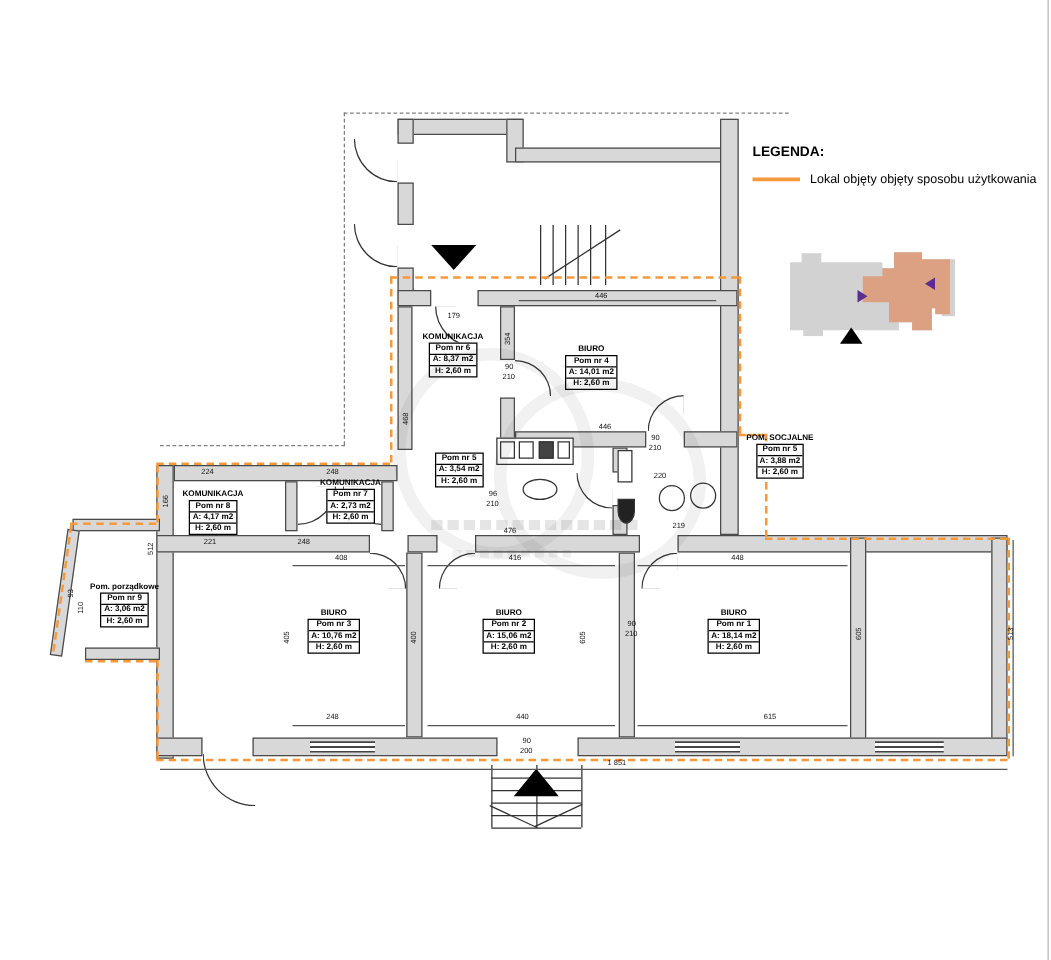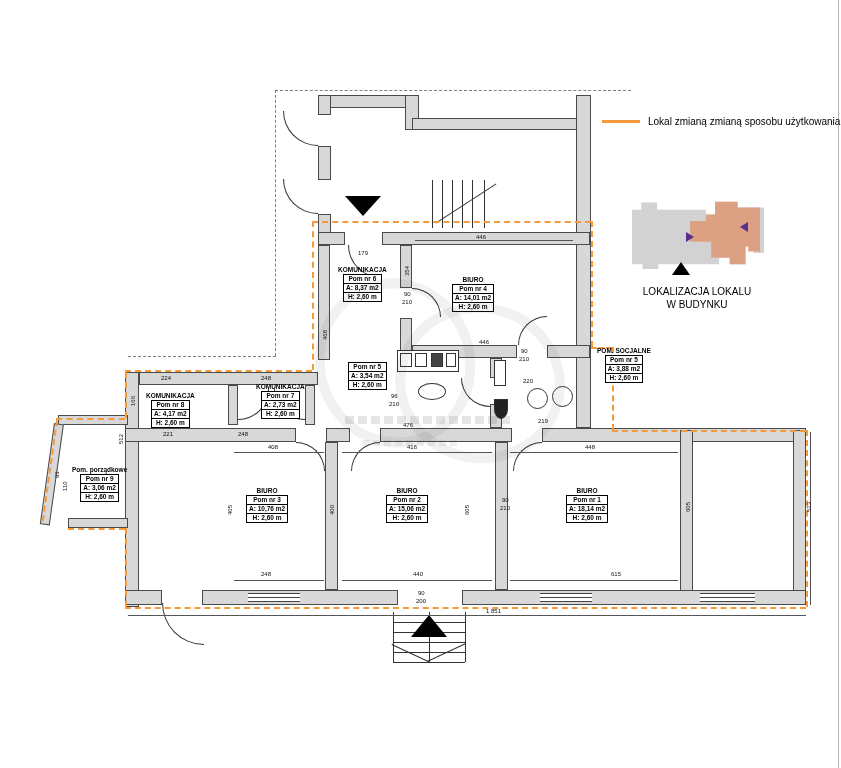--- a/index.html
+++ b/index.html
@@ -217,36 +217,33 @@
         <span></span>
         <span></span>
         <span></span>
         <span></span>
         <span></span>
         <span></span>
       </div>
   </div>
 
   <div id="legend">
+    <div class="lt">LEGENDA:</div>
     <div class="li">
       <div class="sample-line"></div>
-      <div class="ll">Lokal zmianą zmianą sposobu użytkowania</div>
+      <div class="ll">Lokal objęty objęty sposobu użytkowania</div>
     </div>
   </div>
 
   <div id="inset">
     <div class="bshape"></div>
     <div class="ushape"></div>
     <div class="pr" style="left:74px;top:40px"></div>
     <div class="pl" style="left:128px;top:30px"></div>
     <div class="bt" style="left:60px;top:70px"></div>
-    <div class="cap">
-      <div>LOKALIZACJA LOKALU</div>
-      <div>W BUDYNKU</div>
-    </div>
   </div>
 
 <div class="rl" style="left: 566px; top: 487px;"><div class="nm">BIURO</div><div class="bx"><div>Pom nr 1</div><div>A: 18,14 m2</div><div>H: 2,60 m</div></div></div>
     <div class="rl" style="left: 386px; top: 487px;"><div class="nm">BIURO</div><div class="bx"><div>Pom nr 2</div><div>A: 15,06 m2</div><div>H: 2,60 m</div></div></div>
     <div class="rl" style="left: 246px; top: 487px;"><div class="nm">BIURO</div><div class="bx"><div>Pom nr 3</div><div>A: 10,76 m2</div><div>H: 2,60 m</div></div></div>
     <div class="rl" style="left: 452px; top: 276px;"><div class="nm">BIURO</div><div class="bx"><div>Pom nr 4</div><div>A: 14,01 m2</div><div>H: 2,60 m</div></div></div>
     <div class="rl" style="left: 597px; top: 347px;"><div class="nm">POM. SOCJALNE</div><div class="bx"><div>Pom nr 5</div><div>A: 3,88 m2</div><div>H: 2,60 m</div></div></div>
     <div class="rl" style="left: 348px; top: 362px;"><div class="bx"><div>Pom nr 5</div><div>A: 3,54 m2</div><div>H: 2,60 m</div></div></div>
     <div class="rl" style="left: 338px; top: 266px;"><div class="nm">KOMUNIKACJA</div><div class="bx"><div>Pom nr 6</div><div>A: 8,37 m2</div><div>H: 2,60 m</div></div></div>
     <div class="rl" style="left: 256px; top: 383px;"><div class="nm">KOMUNIKACJA</div><div class="bx"><div>Pom nr 7</div><div>A: 2,73 m2</div><div>H: 2,60 m</div></div></div>

